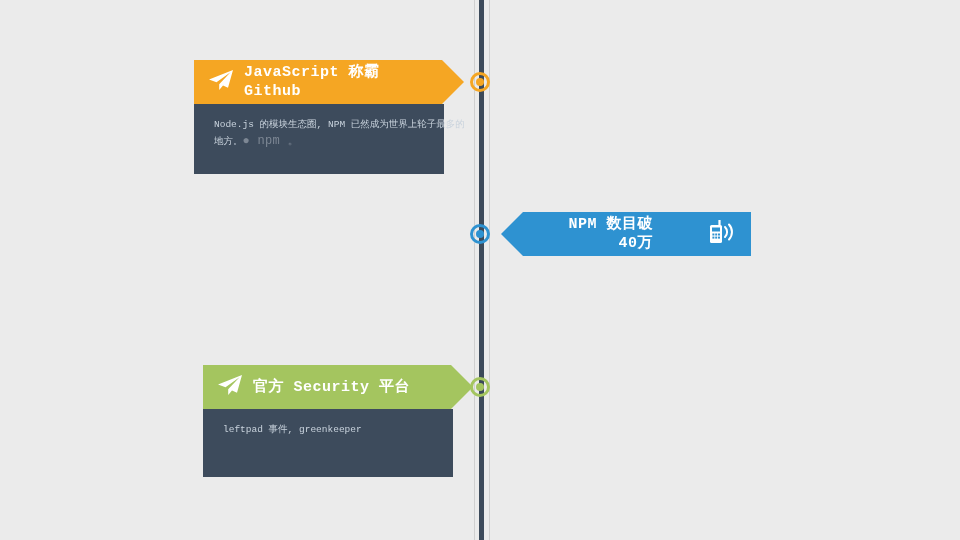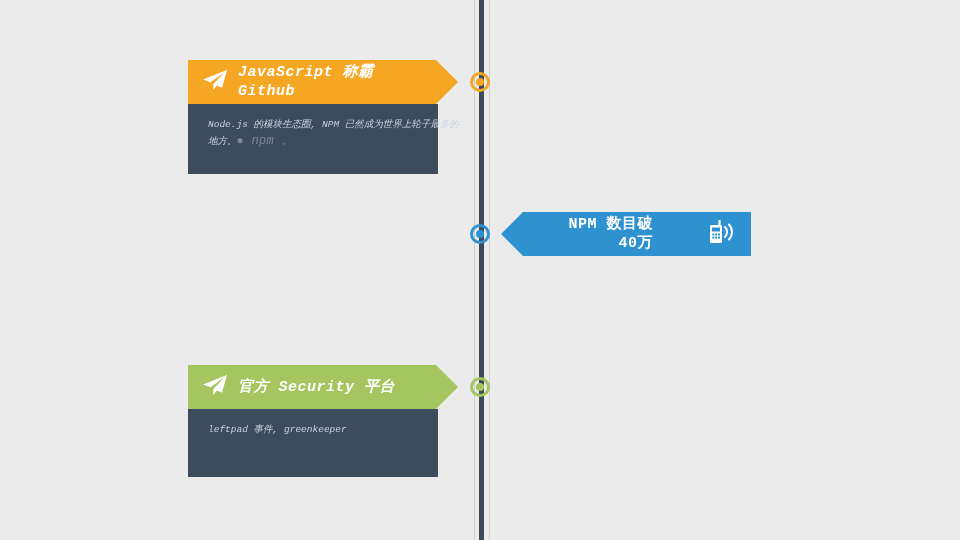--- a/index.html
+++ b/index.html
@@ -58,21 +58,21 @@
     width: 8px;
     height: 8px;
     border-radius: 50%;
   }
 
   
   .entry {
     position: absolute;
     width: 250px;
   }
-  .entry.left  { left: 188px; font-style: italic; }
+  .entry.left  { left: 194px; }
   .entry.right { left: 515px; }
 
   .card-header {
     position: relative;
     height: 44px;
     display: flex;
     align-items: center;
     box-sizing: border-box;
   }
   
@@ -182,21 +182,21 @@
           <path d="M22 5.5 A11 11 0 0 1 22 20.5" stroke="#ffffff" stroke-width="2" fill="none" stroke-linecap="round"></path>
         </svg>
       </span>
     </div>
   </div>
 
   <div class="marker" style="top:224px; left:470px; border-color:#2e92d1;">
     <span class="dot" style="background:#2e92d1;"></span>
   </div>
 
-  <div class="entry left" style="top:365px;">
+  <div class="entry left" style="top:365px;margin-left:9px;">
     <div class="card-header" style="background:#a4c55f;">
       <span class="header-icon">
         <svg width="26" height="22" viewBox="0 0 26 22" aria-hidden="true">
           <path d="M25 1 L1 10.5 L8.5 13.2 L22.5 3.2 L11.2 15.2 L11.2 21 L15 16.6 L20 18.8 Z" fill="#ffffff"></path>
         </svg>
       </span>
       <span class="header-title">官方 Security 平台</span>
     </div>
     <div class="card-body" style="height:68px;">
       <span class="body-line">leftpad 事件, greenkeeper</span>

